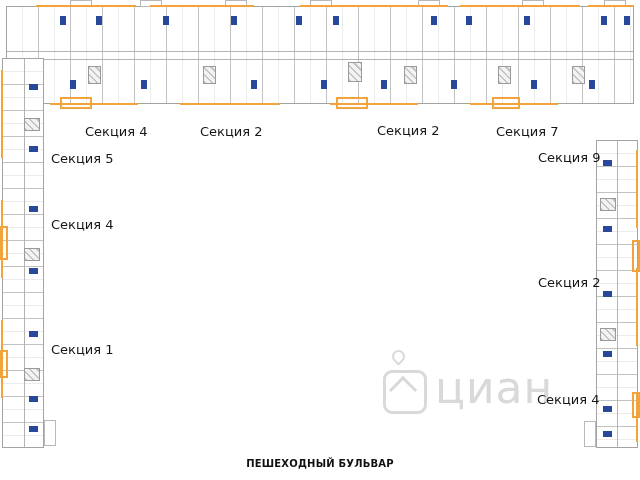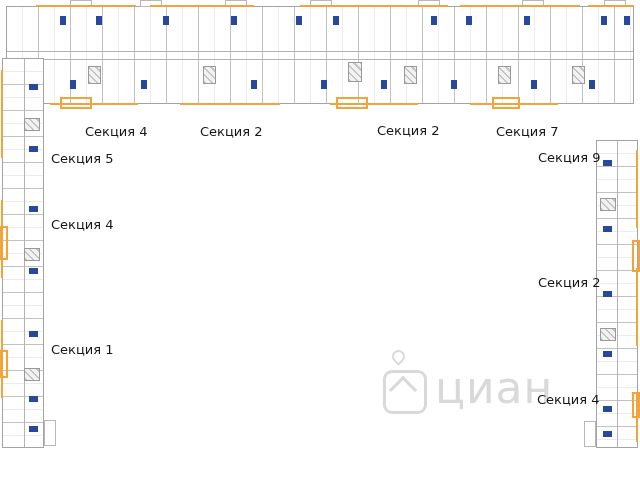--- a/index.html
+++ b/index.html
@@ -73,20 +73,21 @@
   <div class="sec-label pos-s8">Секция 9</div>
   <div class="sec-label pos-s9">Секция 2</div>
   <div class="sec-label pos-s10">Секция 4</div>
 
   <div class="wm">
     <span class="wm-pin"></span>
     <span class="wm-house"></span>
     <span class="wm-text">циан</span>
   </div>
 
+  <div class="street">ПЕШЕХОДНЫЙ БУЛЬВАР</div>
 <div class="dec balc" style="left: 70px; top: 0px; width: 22px; height: 7px;"></div>
     <div class="dec balc" style="left: 140px; top: 0px; width: 22px; height: 7px;"></div>
     <div class="dec balc" style="left: 225px; top: 0px; width: 22px; height: 7px;"></div>
     <div class="dec balc" style="left: 310px; top: 0px; width: 22px; height: 7px;"></div>
     <div class="dec balc" style="left: 418px; top: 0px; width: 22px; height: 7px;"></div>
     <div class="dec balc" style="left: 522px; top: 0px; width: 22px; height: 7px;"></div>
     <div class="dec balc" style="left: 604px; top: 0px; width: 22px; height: 7px;"></div>
     <div class="dec balc" style="left: 44px; top: 420px; width: 12px; height: 26px;"></div>
     <div class="dec balc" style="left: 584px; top: 421px; width: 12px; height: 26px;"></div>
     <div class="dec acc" style="left: 36px; top: 5px; width: 100px; height: 2px;"></div>

